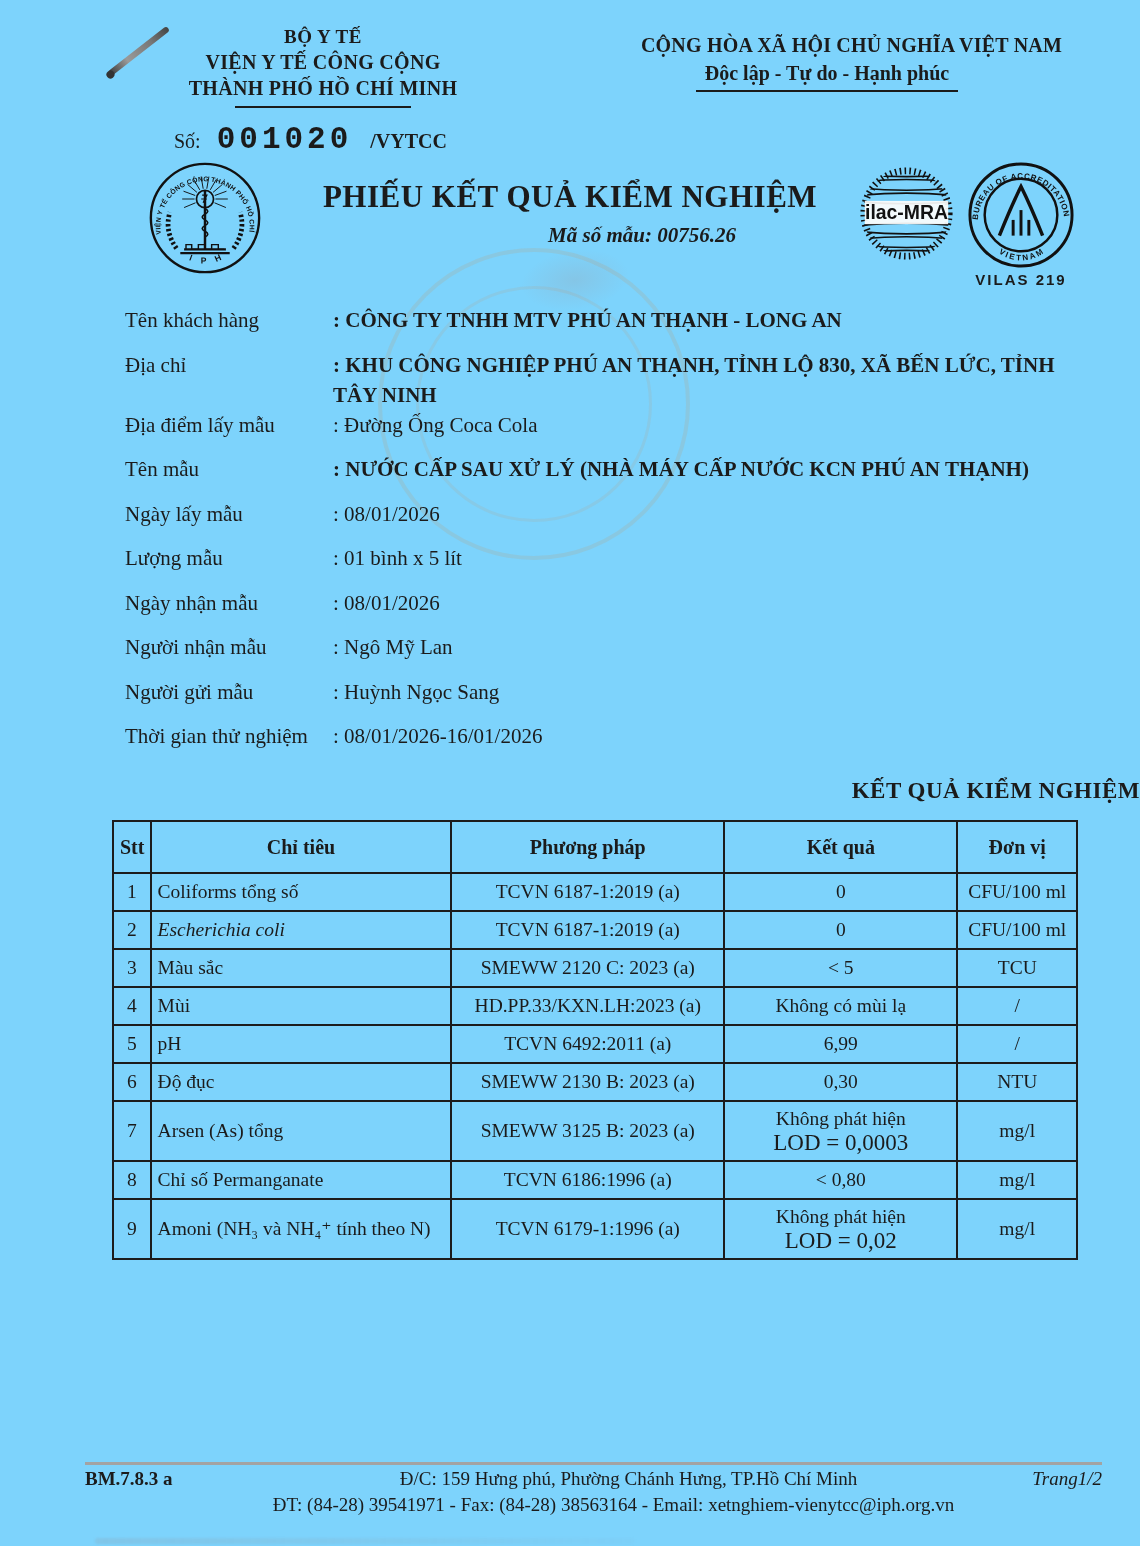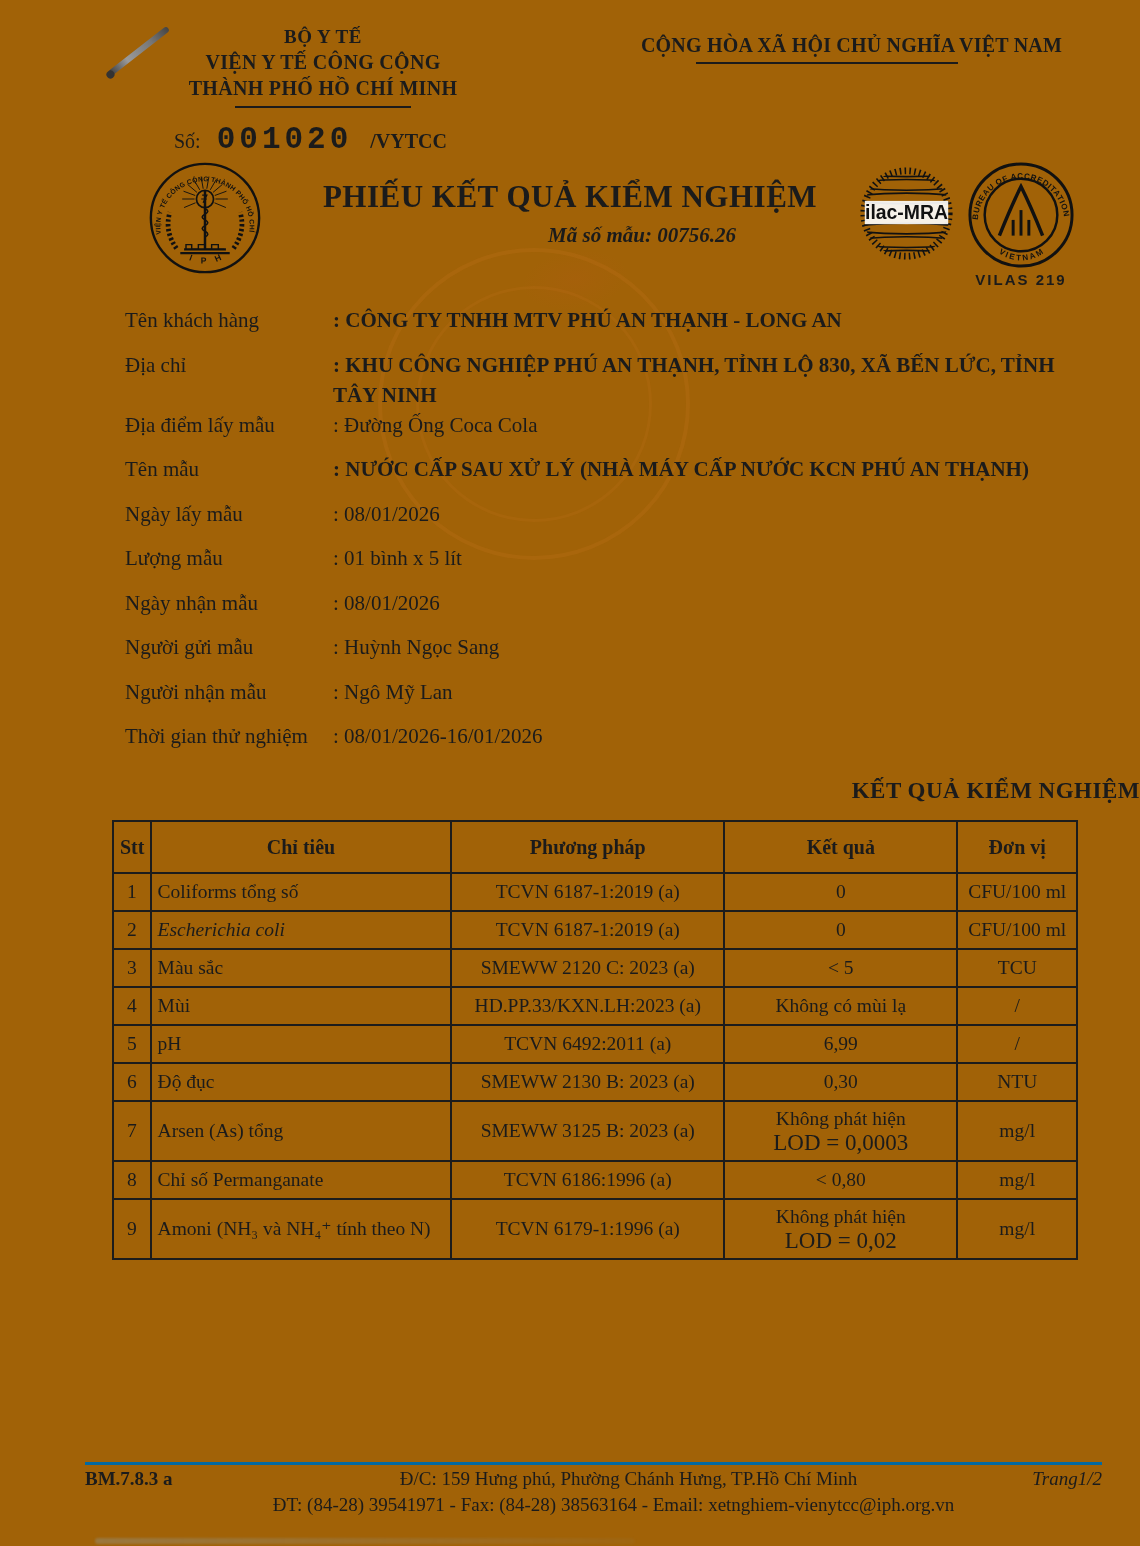--- a/index.html
+++ b/index.html
@@ -1,20 +1,20 @@
 <!DOCTYPE html>
 <html><head>
 <meta charset="utf-8">
 <style>
   html,body{margin:0;padding:0;background:#e8e8e8;}
   .page{
     position:relative;
     width:1140px;height:1546px;
     margin:0 auto;
-    background:#a16207;
+    background:#7dd3fc;
     font-family:"Liberation Serif","DejaVu Serif",serif;
     color:#1b1b1b;
     overflow:hidden;
   }
   
   .pen-mark{
     position:absolute;left:102px;top:48px;width:74px;height:6px;
     background:linear-gradient(90deg,#3a3a3a,#9a9a9a 30%,#777 70%,#444);
     border-radius:3px;transform:rotate(-38deg);
   }
@@ -90,21 +90,21 @@
   table.results th{font-size:20px;font-weight:bold;text-align:center;height:42px;}
   td.c{text-align:center;}
   td.name{text-align:left;padding-left:9px;}
   td.name.italic{font-style:italic;}
   tr.r-s td{height:28px;}
   tr.r-t td{height:50px;}
   td .note{font-size:23px;}
   
   .footer{
     position:absolute;left:85px;right:38px;top:1462px;
-    border-top:3px solid #0369a1;padding-top:3px;z-index:1;
+    border-top:3px solid #a3a3a3;padding-top:3px;z-index:1;
   }
   .footer-row1{display:flex;align-items:baseline;}
   .footer-row1 .code{width:190px;flex:none;font-size:19px;font-weight:bold;}
   .footer-row1 .addr{flex:1;text-align:center;font-size:19px;}
   .footer-row1 .pg{width:120px;flex:none;text-align:right;font-size:19px;font-style:italic;}
   .footer-row2{text-align:center;font-size:19px;margin-top:4px;padding-left:40px;}
 </style>
 </head>
 <body>
 
@@ -122,20 +122,21 @@
       <div class="l2">THÀNH PHỐ HỒ CHÍ MINH</div>
       <div class="rule"></div>
       <div class="doc-number">
         <span class="so">Số:</span>
         <span class="num">001020</span>
         <span class="suffix">/VYTCC</span>
       </div>
     </div>
     <div class="h-right">
       <div class="r1">CỘNG HÒA XÃ HỘI CHỦ NGHĨA VIỆT NAM</div>
+      <div class="r2">Độc lập - Tự do - Hạnh phúc</div>
       <div class="rule"></div>
     </div>
   </div>
 
   <div class="title-band">
 
     <svg class="emblem" viewBox="0 0 120 120" xmlns="http://www.w3.org/2000/svg">
       <defs>
         <path id="arcT" d="M 14,78 A 47,47 0 1 1 106,78"></path>
         <path id="arcB" d="M 36,100 A 41,41 0 0 0 84,100"></path>
@@ -245,26 +246,26 @@
     </div>
     <div class="info-row">
       <div class="lbl">Lượng mẫu</div>
       <div class="val">: 01 bình x 5 lít</div>
     </div>
     <div class="info-row">
       <div class="lbl">Ngày nhận mẫu</div>
       <div class="val">: 08/01/2026</div>
     </div>
     <div class="info-row">
+      <div class="lbl">Người nhận mẫu</div>
+      <div class="val">: Ngô Mỹ Lan</div>
+    </div>
+    <div class="info-row">
       <div class="lbl">Người gửi mẫu</div>
       <div class="val">: Huỳnh Ngọc Sang</div>
-    </div>
-    <div class="info-row">
-      <div class="lbl">Người nhận mẫu</div>
-      <div class="val">: Ngô Mỹ Lan</div>
     </div>
     <div class="info-row">
       <div class="lbl">Thời gian thử nghiệm</div>
       <div class="val">: 08/01/2026-16/01/2026</div>
     </div>
   </div>
 
   <div class="results-title">KẾT QUẢ KIỂM NGHIỆM</div>
 
   <table class="results">

